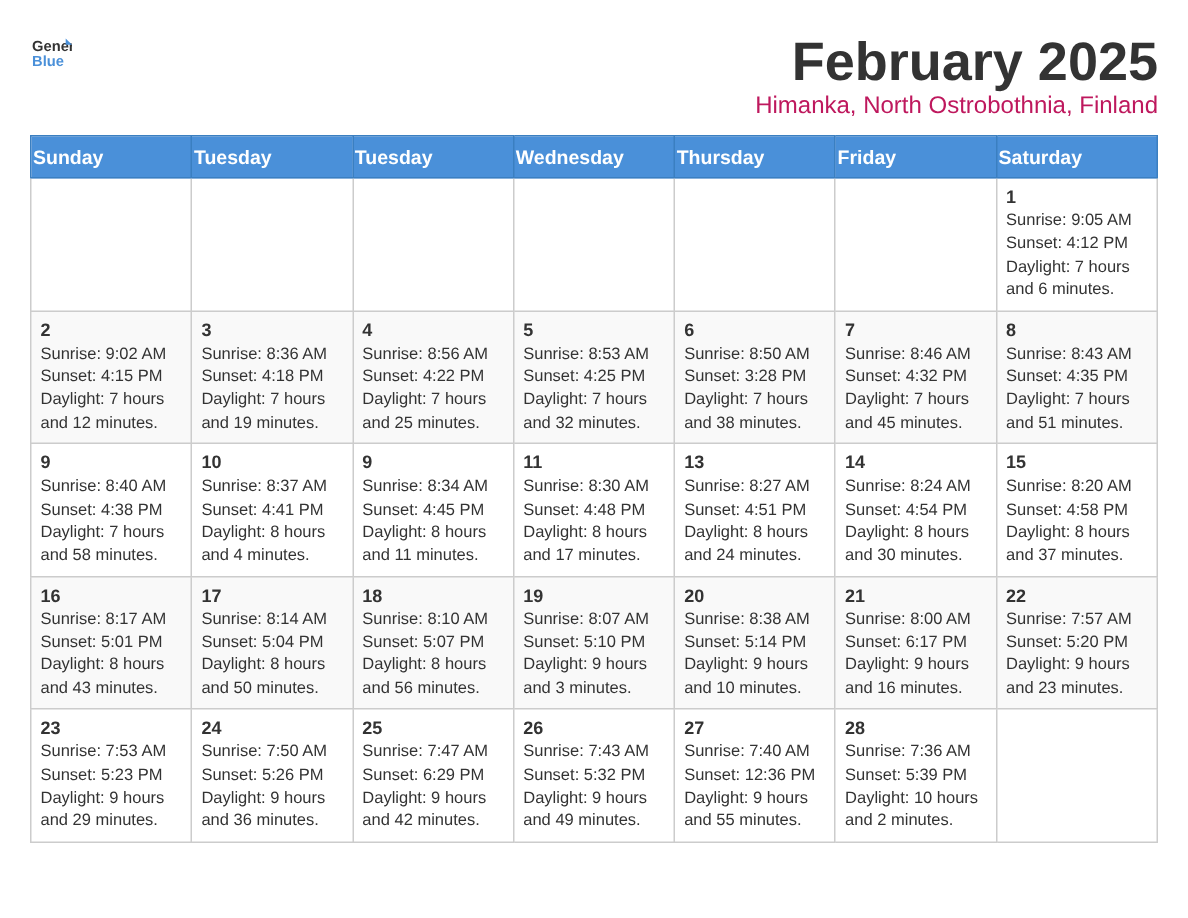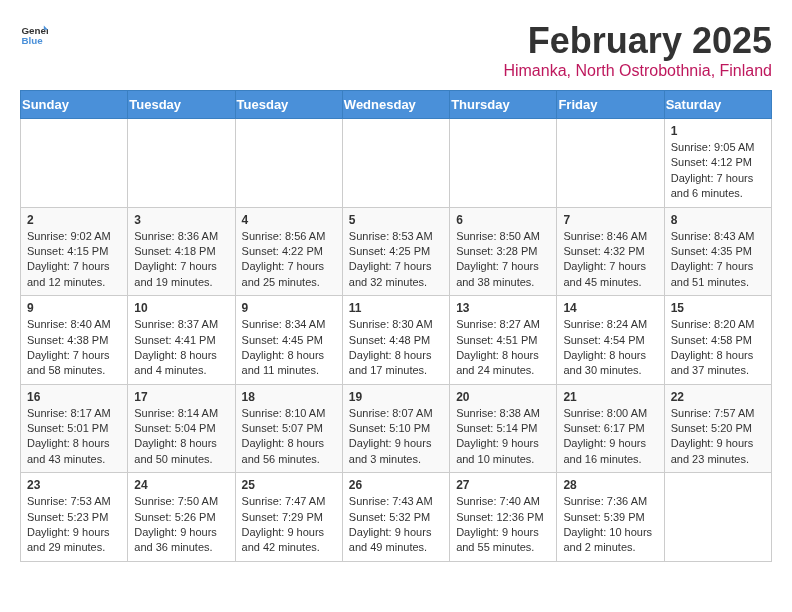--- a/index.html
+++ b/index.html
@@ -266,21 +266,21 @@
         </td>
         <td>
           <span class="day-number">24</span>
           <div class="day-info">Sunrise: 7:50 AM
 Sunset: 5:26 PM
 Daylight: 9 hours and 36 minutes.</div>
         </td>
         <td>
           <span class="day-number">25</span>
           <div class="day-info">Sunrise: 7:47 AM
-Sunset: 7:29 PM
+Sunset: 6:29 PM
 Daylight: 9 hours and 42 minutes.</div>
         </td>
         <td>
           <span class="day-number">26</span>
           <div class="day-info">Sunrise: 7:43 AM
 Sunset: 5:32 PM
 Daylight: 9 hours and 49 minutes.</div>
         </td>
         <td>
           <span class="day-number">27</span>

